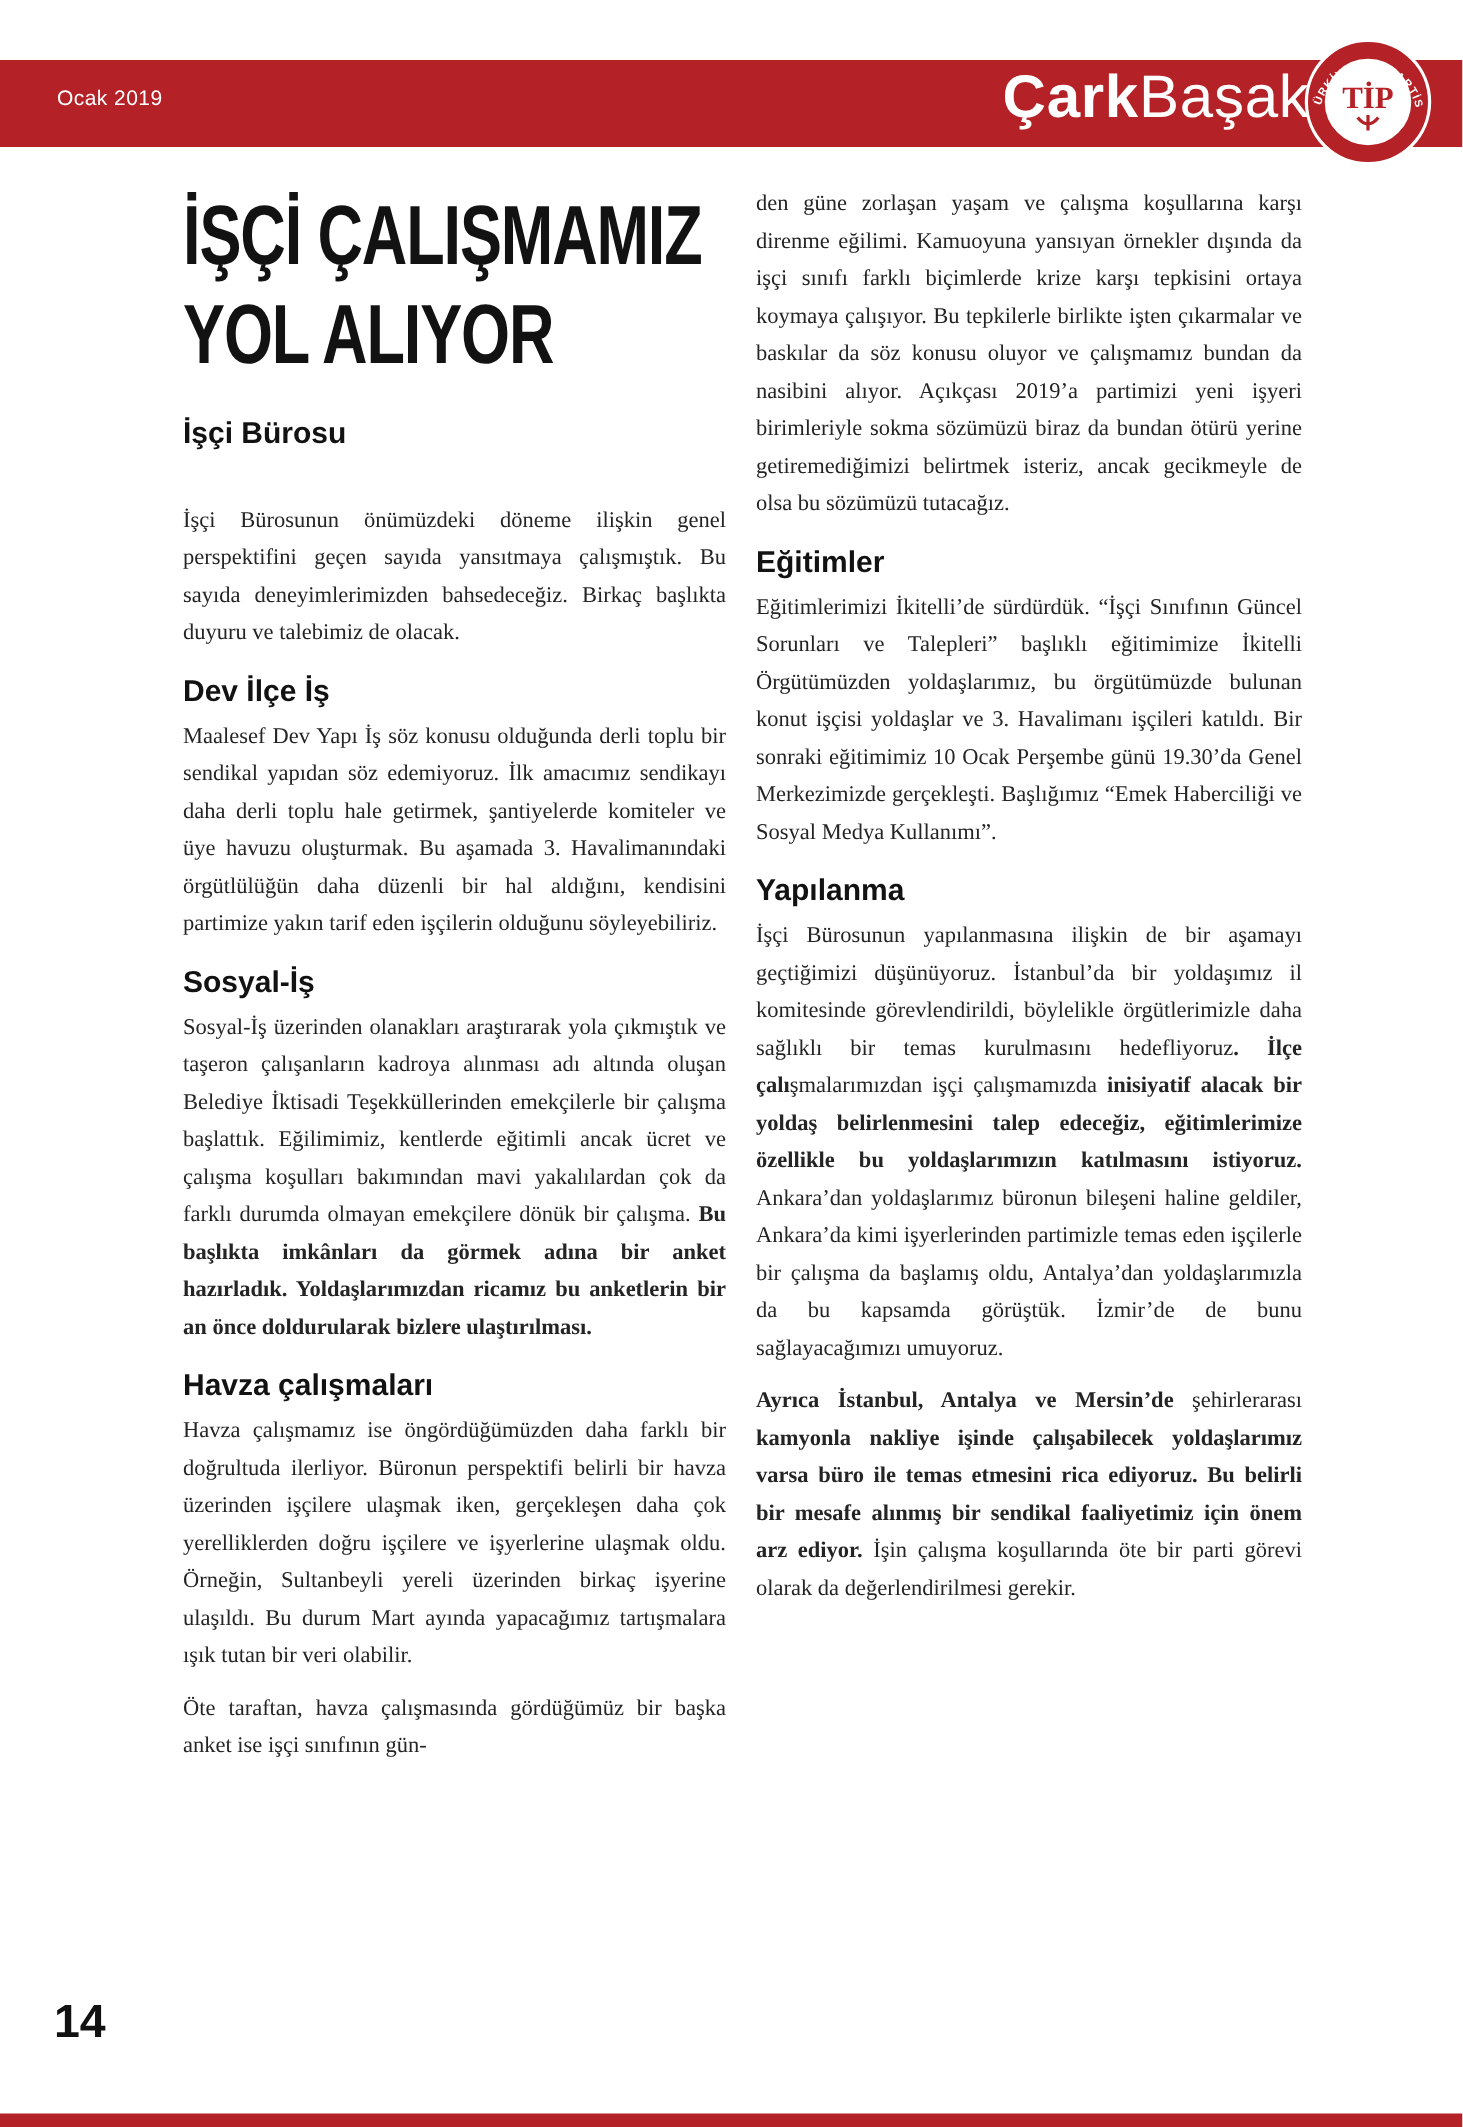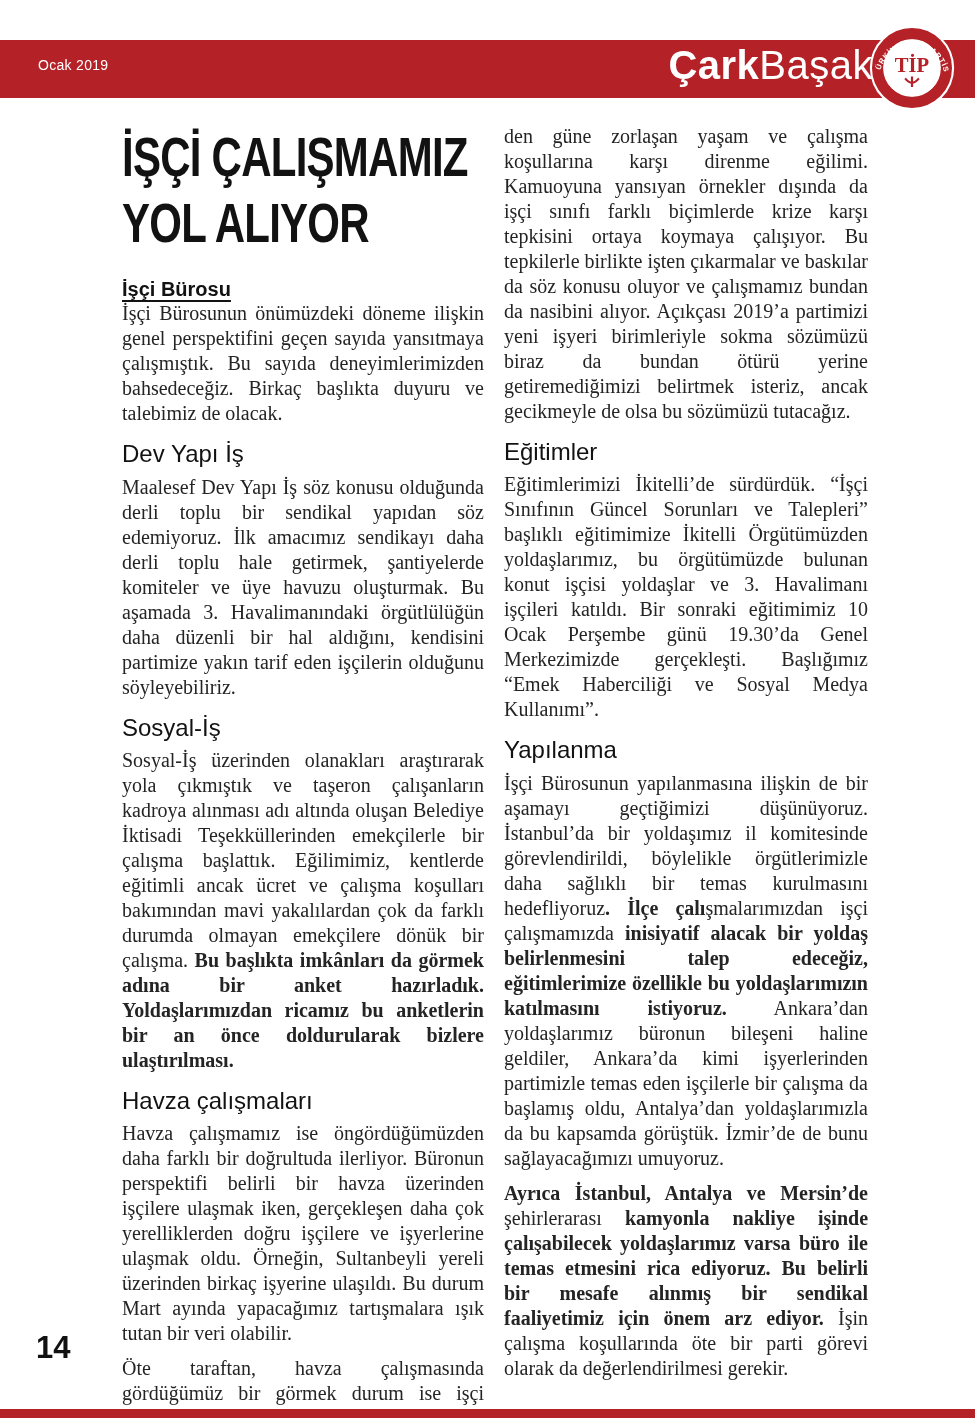--- a/index.html
+++ b/index.html
@@ -25,30 +25,30 @@
   
   .col{position:absolute;top:124px;}
   .col-left{left:122px;width:362px;}
   .col-right{left:504px;width:364px;}
   .title{
     font-family:"Liberation Sans", sans-serif;font-weight:800;color:#121212;
     font-size:56px;line-height:1.18;letter-spacing:-1px;
     transform:scaleX(.75);transform-origin:left top;white-space:nowrap;
   }
   .byline{
-    margin-top:22px;
+    margin-top:22px;margin-bottom:34px;
     font-family:"Liberation Sans", sans-serif;font-weight:700;font-size:20px;
-    text-decoration:underline;text-underline-offset:4px;color:#121212;
+    text-underline-offset:4px;color:#121212;
   }
   .shead{
-    font-family:"Liberation Sans", sans-serif;font-weight:400;font-size:24px;
+    font-family:"Liberation Sans", sans-serif;font-weight:700;font-size:20px;
     color:#121212;margin:15px 0 7px 0;line-height:1.1;
   }
   .para{
-    font-size:20px;line-height:25px;text-align:justify;
+    font-size:15px;line-height:25px;text-align:justify;
     margin:0 0 10px 0;color:#242424;
   }
   .para .b{font-weight:700;}
   
   .pagenum{
     position:absolute;left:36px;top:1330px;
     font-family:"Liberation Sans", sans-serif;font-weight:700;font-size:31px;color:#111;
   }
   .footerbar{position:absolute;left:0;top:1409px;width:975px;height:9px;}
 </style>
@@ -74,27 +74,27 @@
 </svg>
 
 <div class="col col-left">
   <div class="title">
     <div>İŞÇİ ÇALIŞMAMIZ</div>
     <div>YOL ALIYOR</div>
   </div>
   <div class="byline">İşçi Bürosu</div>
   <div>
       <p class="para"><span>İşçi Bürosunun önümüzdeki döneme ilişkin genel perspektifini geçen sayıda yansıtmaya çalışmıştık. Bu sayıda deneyimlerimizden bahsedeceğiz. Birkaç başlıkta duyuru ve talebimiz de olacak.</span></p>
-      <h3 class="shead"><span>Dev Yapı İş</span></h3>
+      <h3 class="shead"><span>Dev İlçe İş</span></h3>
       <p class="para"><span>Maalesef Dev Yapı İş söz konusu olduğunda derli toplu bir sendikal yapıdan söz edemiyoruz. İlk amacımız sendikayı daha derli toplu hale getirmek, şantiyelerde komiteler ve üye havuzu oluşturmak. Bu aşamada 3. Havalimanındaki örgütlülüğün daha düzenli bir hal aldığını, kendisini partimize yakın tarif eden işçilerin olduğunu söyleyebiliriz.</span></p>
       <h3 class="shead"><span>Sosyal-İş</span></h3>
       <p class="para"><span>Sosyal-İş üzerinden olanakları araştırarak yola çıkmıştık ve taşeron çalışanların kadroya alınması adı altında oluşan Belediye İktisadi Teşekküllerinden emekçilerle bir çalışma başlattık. Eğilimimiz, kentlerde eğitimli ancak ücret ve çalışma koşulları bakımından mavi yakalılardan çok da farklı durumda olmayan emekçilere dönük bir çalışma. </span><span class="b">Bu başlıkta imkânları da görmek adına bir anket hazırladık. Yoldaşlarımızdan ricamız bu anketlerin bir an önce doldurularak bizlere ulaştırılması.</span></p>
       <h3 class="shead"><span>Havza çalışmaları</span></h3>
       <p class="para"><span>Havza çalışmamız ise öngördüğümüzden daha farklı bir doğrultuda ilerliyor. Büronun perspektifi belirli bir havza üzerinden işçilere ulaşmak iken, gerçekleşen daha çok yerelliklerden doğru işçilere ve işyerlerine ulaşmak oldu. Örneğin, Sultanbeyli yereli üzerinden birkaç işyerine ulaşıldı. Bu durum Mart ayında yapacağımız tartışmalara ışık tutan bir veri olabilir.</span></p>
-      <p class="para"><span>Öte taraftan, havza çalışmasında gördüğümüz bir görmek durum ise işçi sınıfının gün-</span></p>
+      <p class="para"><span>Öte taraftan, havza çalışmasında gördüğümüz bir başka anket ise işçi sınıfının gün-</span></p>
     </div>
 </div>
 
 <div class="col col-right">
     <p class="para"><span>den güne zorlaşan yaşam ve çalışma koşullarına karşı direnme eğilimi. Kamuoyuna yansıyan örnekler dışında da işçi sınıfı farklı biçimlerde krize karşı tepkisini ortaya koymaya çalışıyor. Bu tepkilerle birlikte işten çıkarmalar ve baskılar da söz konusu oluyor ve çalışmamız bundan da nasibini alıyor. Açıkçası 2019’a partimizi yeni işyeri birimleriyle sokma sözümüzü biraz da bundan ötürü yerine getiremediğimizi belirtmek isteriz, ancak gecikmeyle de olsa bu sözümüzü tutacağız.</span></p>
     <h3 class="shead"><span>Eğitimler</span></h3>
     <p class="para"><span>Eğitimlerimizi İkitelli’de sürdürdük. “İşçi Sınıfının Güncel Sorunları ve Talepleri” başlıklı eğitimimize İkitelli Örgütümüzden yoldaşlarımız, bu örgütümüzde bulunan konut işçisi yoldaşlar ve 3. Havalimanı işçileri katıldı. Bir sonraki eğitimimiz 10 Ocak Perşembe günü 19.30’da Genel Merkezimizde gerçekleşti. Başlığımız “Emek Haberciliği ve Sosyal Medya Kullanımı”.</span></p>
     <h3 class="shead"><span>Yapılanma</span></h3>
     <p class="para"><span>İşçi Bürosunun yapılanmasına ilişkin de bir aşamayı geçtiğimizi düşünüyoruz. İstanbul’da bir yoldaşımız il komitesinde görevlendirildi, böylelikle örgütlerimizle daha sağlıklı bir temas kurulmasını hedefliyoruz</span><span class="b">. İlçe çalı</span><span>şmalarımızdan işçi çalışmamızda </span><span class="b">inisiyatif alacak bir yoldaş belirlenmesini talep edeceğiz, eğitimlerimize özellikle bu yoldaşlarımızın katılmasını istiyoruz.</span><span> Ankara’dan yoldaşlarımız büronun bileşeni haline geldiler, Ankara’da kimi işyerlerinden partimizle temas eden işçilerle bir çalışma da başlamış oldu, Antalya’dan yoldaşlarımızla da bu kapsamda görüştük. İzmir’de de bunu sağlayacağımızı umuyoruz.</span></p>
     <p class="para"><span class="b">Ayrıca İstanbul, Antalya ve Mersin’de </span><span>şehirlerarası </span><span class="b">kamyonla nakliye işinde çalışabilecek yoldaşlarımız varsa büro ile temas etmesini rica ediyoruz. Bu belirli bir mesafe alınmış bir sendikal faaliyetimiz için önem arz ediyor.</span><span> İşin çalışma koşullarında öte bir parti görevi olarak da değerlendirilmesi gerekir.</span></p>

